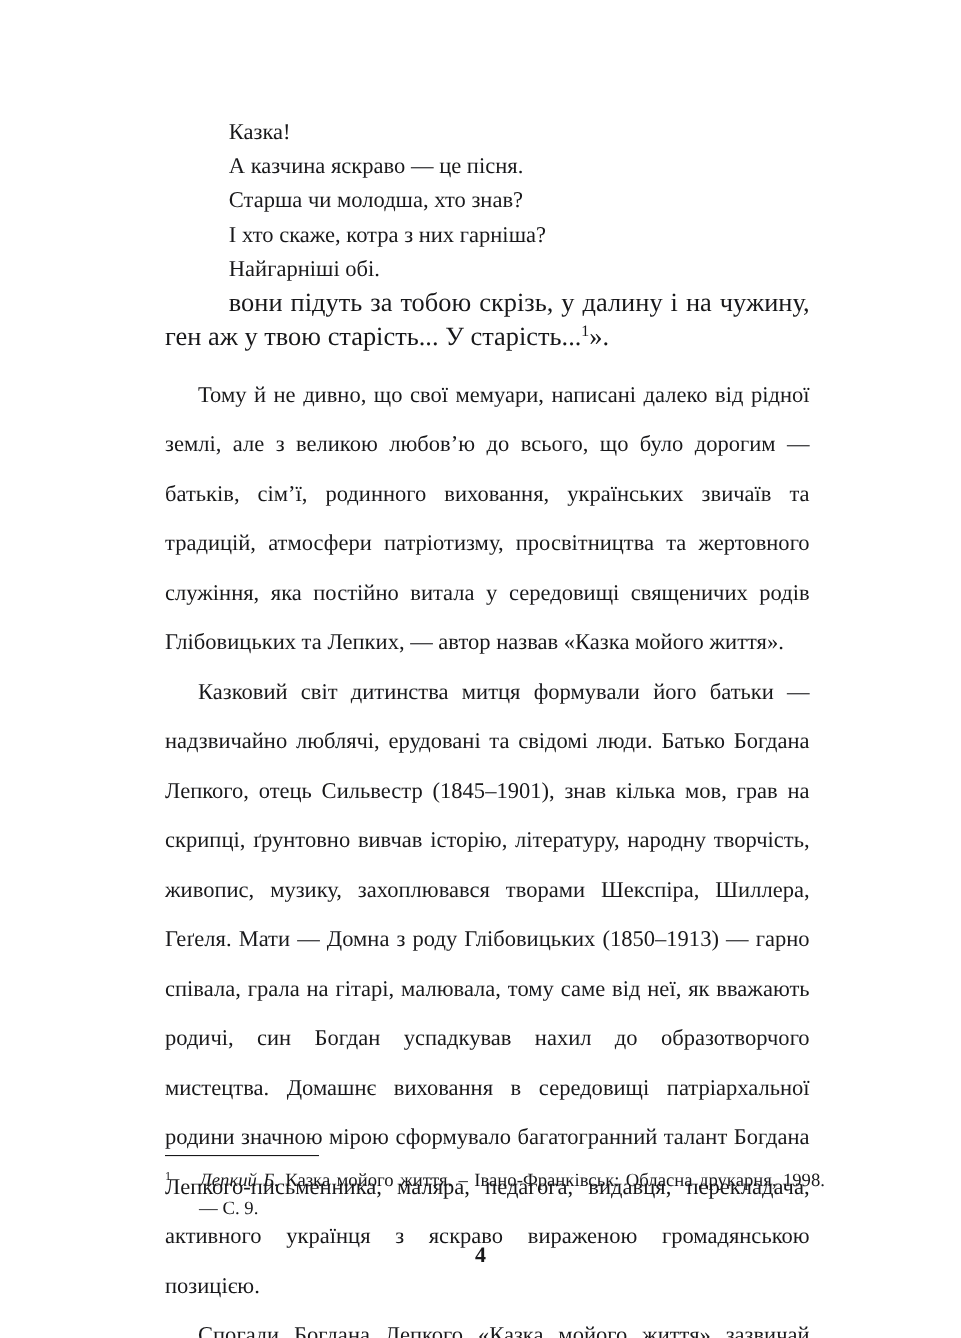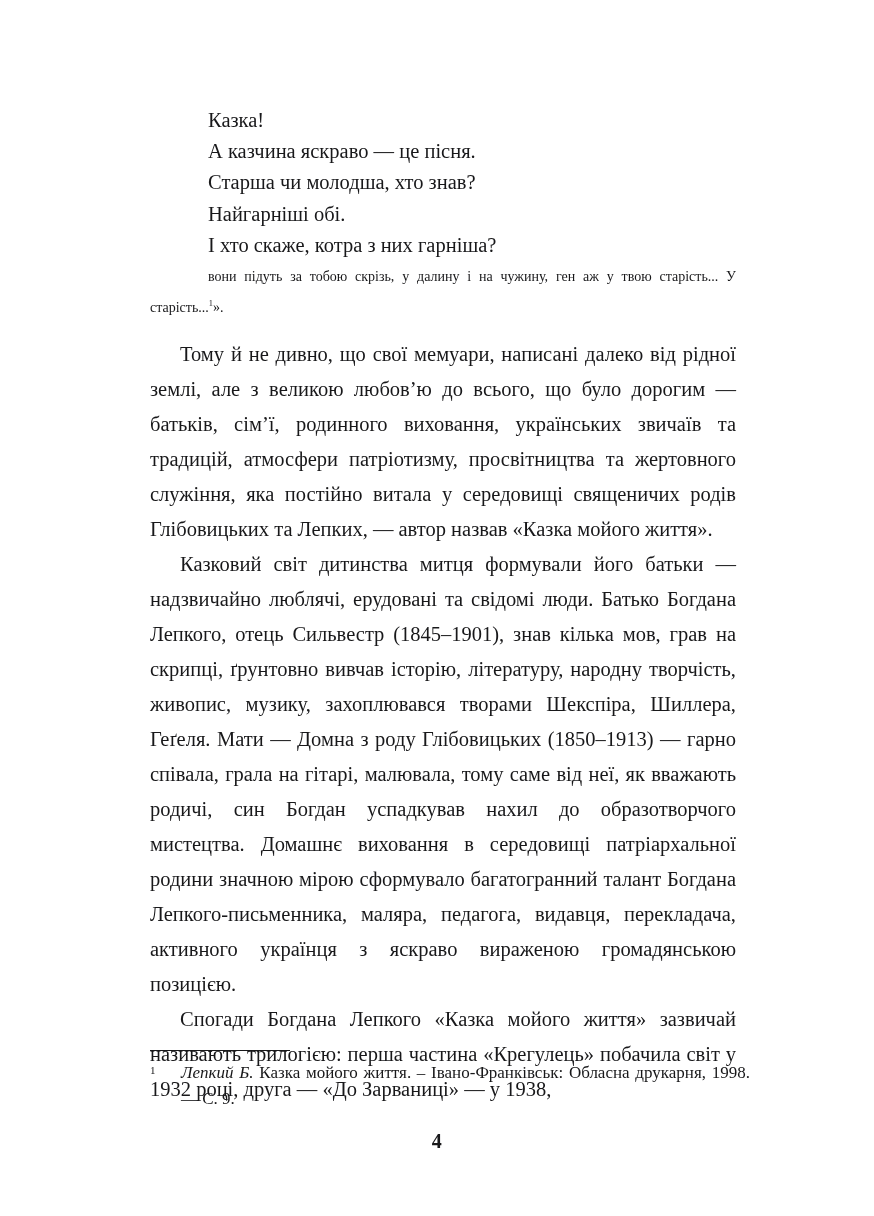--- a/index.html
+++ b/index.html
@@ -39,33 +39,33 @@
     padding: 0 0 0 58px;
     font-size: 20.5px;
     line-height: 31.2px;
     text-align: left;
     white-space: nowrap;
   }
 
   .quote-para {
     margin: 0;
     padding: 0;
-    font-size: 14px;
+    font-size: 24px;
     line-height: 31.2px;
     text-align: justify;
     text-indent: 58px;
     hyphens: manual;
   }
 
   
   .body-para {
     margin: 0;
     padding: 0;
     font-size: 20.5px;
-    line-height: 35px;
+    line-height: 45px;
     text-align: justify;
     text-indent: 30px;
     hyphens: manual;
   }
 
   sup.fn-ref {
     font-size: 0.6em;
     vertical-align: super;
     line-height: 0;
   }
@@ -125,22 +125,22 @@
 <body>
 
 <div class="page">
 
   <div class="text-column">
 
     <blockquote class="quote-block">
       <p class="quote-line">Казка!</p>
       <p class="quote-line">А казчина яскраво — це пісня.</p>
       <p class="quote-line">Старша чи молодша, хто знав?</p>
+      <p class="quote-line">І хто скаже, котра з них гарніша?</p>
       <p class="quote-line">Найгарніші обі.</p>
-      <p class="quote-line">І хто скаже, котра з них гарніша?</p>
       <p class="quote-para"><span>вони підуть за тобою скрізь, у далину і на чужину, ген аж у твою старість... У старість...</span><sup class="fn-ref">1</sup><span>».</span></p>
     </blockquote>
 
     <p class="body-para">Тому й не дивно, що свої мемуари, написані далеко від рідної землі, але з великою любов’ю до всього, що було дорогим — батьків, сім’ї, родинного виховання, україн­ських звичаїв та традицій, атмосфери патріотизму, про­світництва та жертовного служіння, яка постійно витала у середовищі священичих родів Глібовицьких та Лепких, — автор назвав «Казка мойого життя».</p>
     <p class="body-para">Казковий світ дитинства митця формували його батьки — надзвичайно люблячі, ерудовані та свідомі люди. Батько Богдана Лепкого, отець Сильвестр (1845–1901), знав кілька мов, грав на скрипці, ґрунтовно вивчав істо­рію, літературу, народну творчість, живопис, музику, за­хоплювався творами Шекспіра, Шиллера, Геґеля. Мати — Домна з роду Глібовицьких (1850–1913) — гарно співала, грала на гітарі, малювала, тому саме від неї, як вважають родичі, син Богдан успадкував нахил до образотворчого мистецтва. Домашнє виховання в середовищі патріар­хальної родини значною мірою сформувало багатогран­ний талант Богдана Лепкого-письменника, маляра, педа­гога, видавця, перекладача, активного українця з яскраво вираженою громадянською позицією.</p>
     <p class="body-para">Спогади Богдана Лепкого «Казка мойого життя» зазви­чай називають трилогією: перша частина «Крегулець» по­бачила світ у 1932 році, друга — «До Зарваниці» — у 1938,</p>
 
   </div>
 
   <div class="footnote-area">

